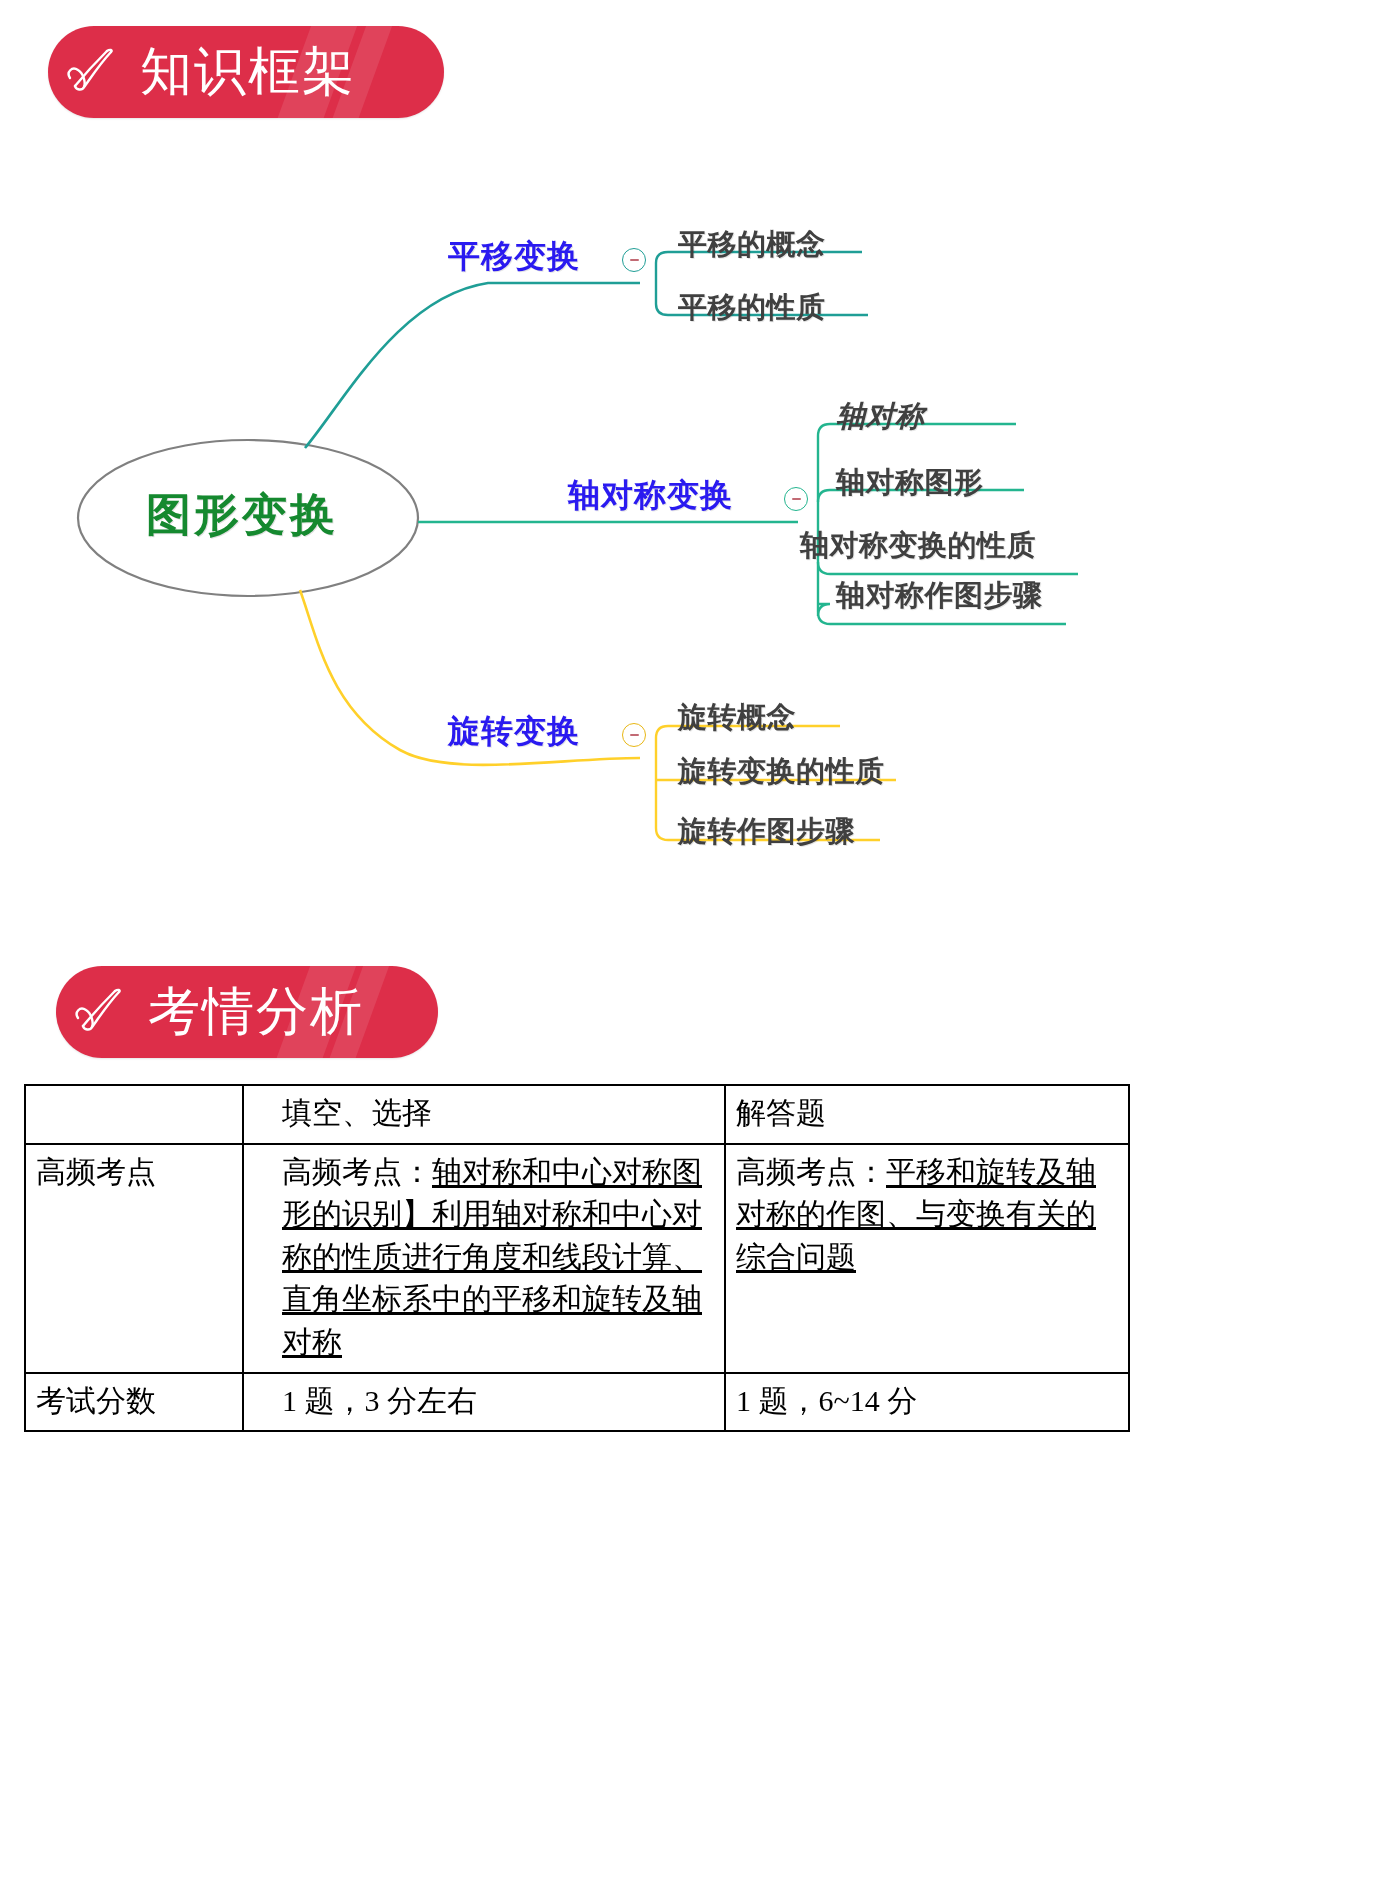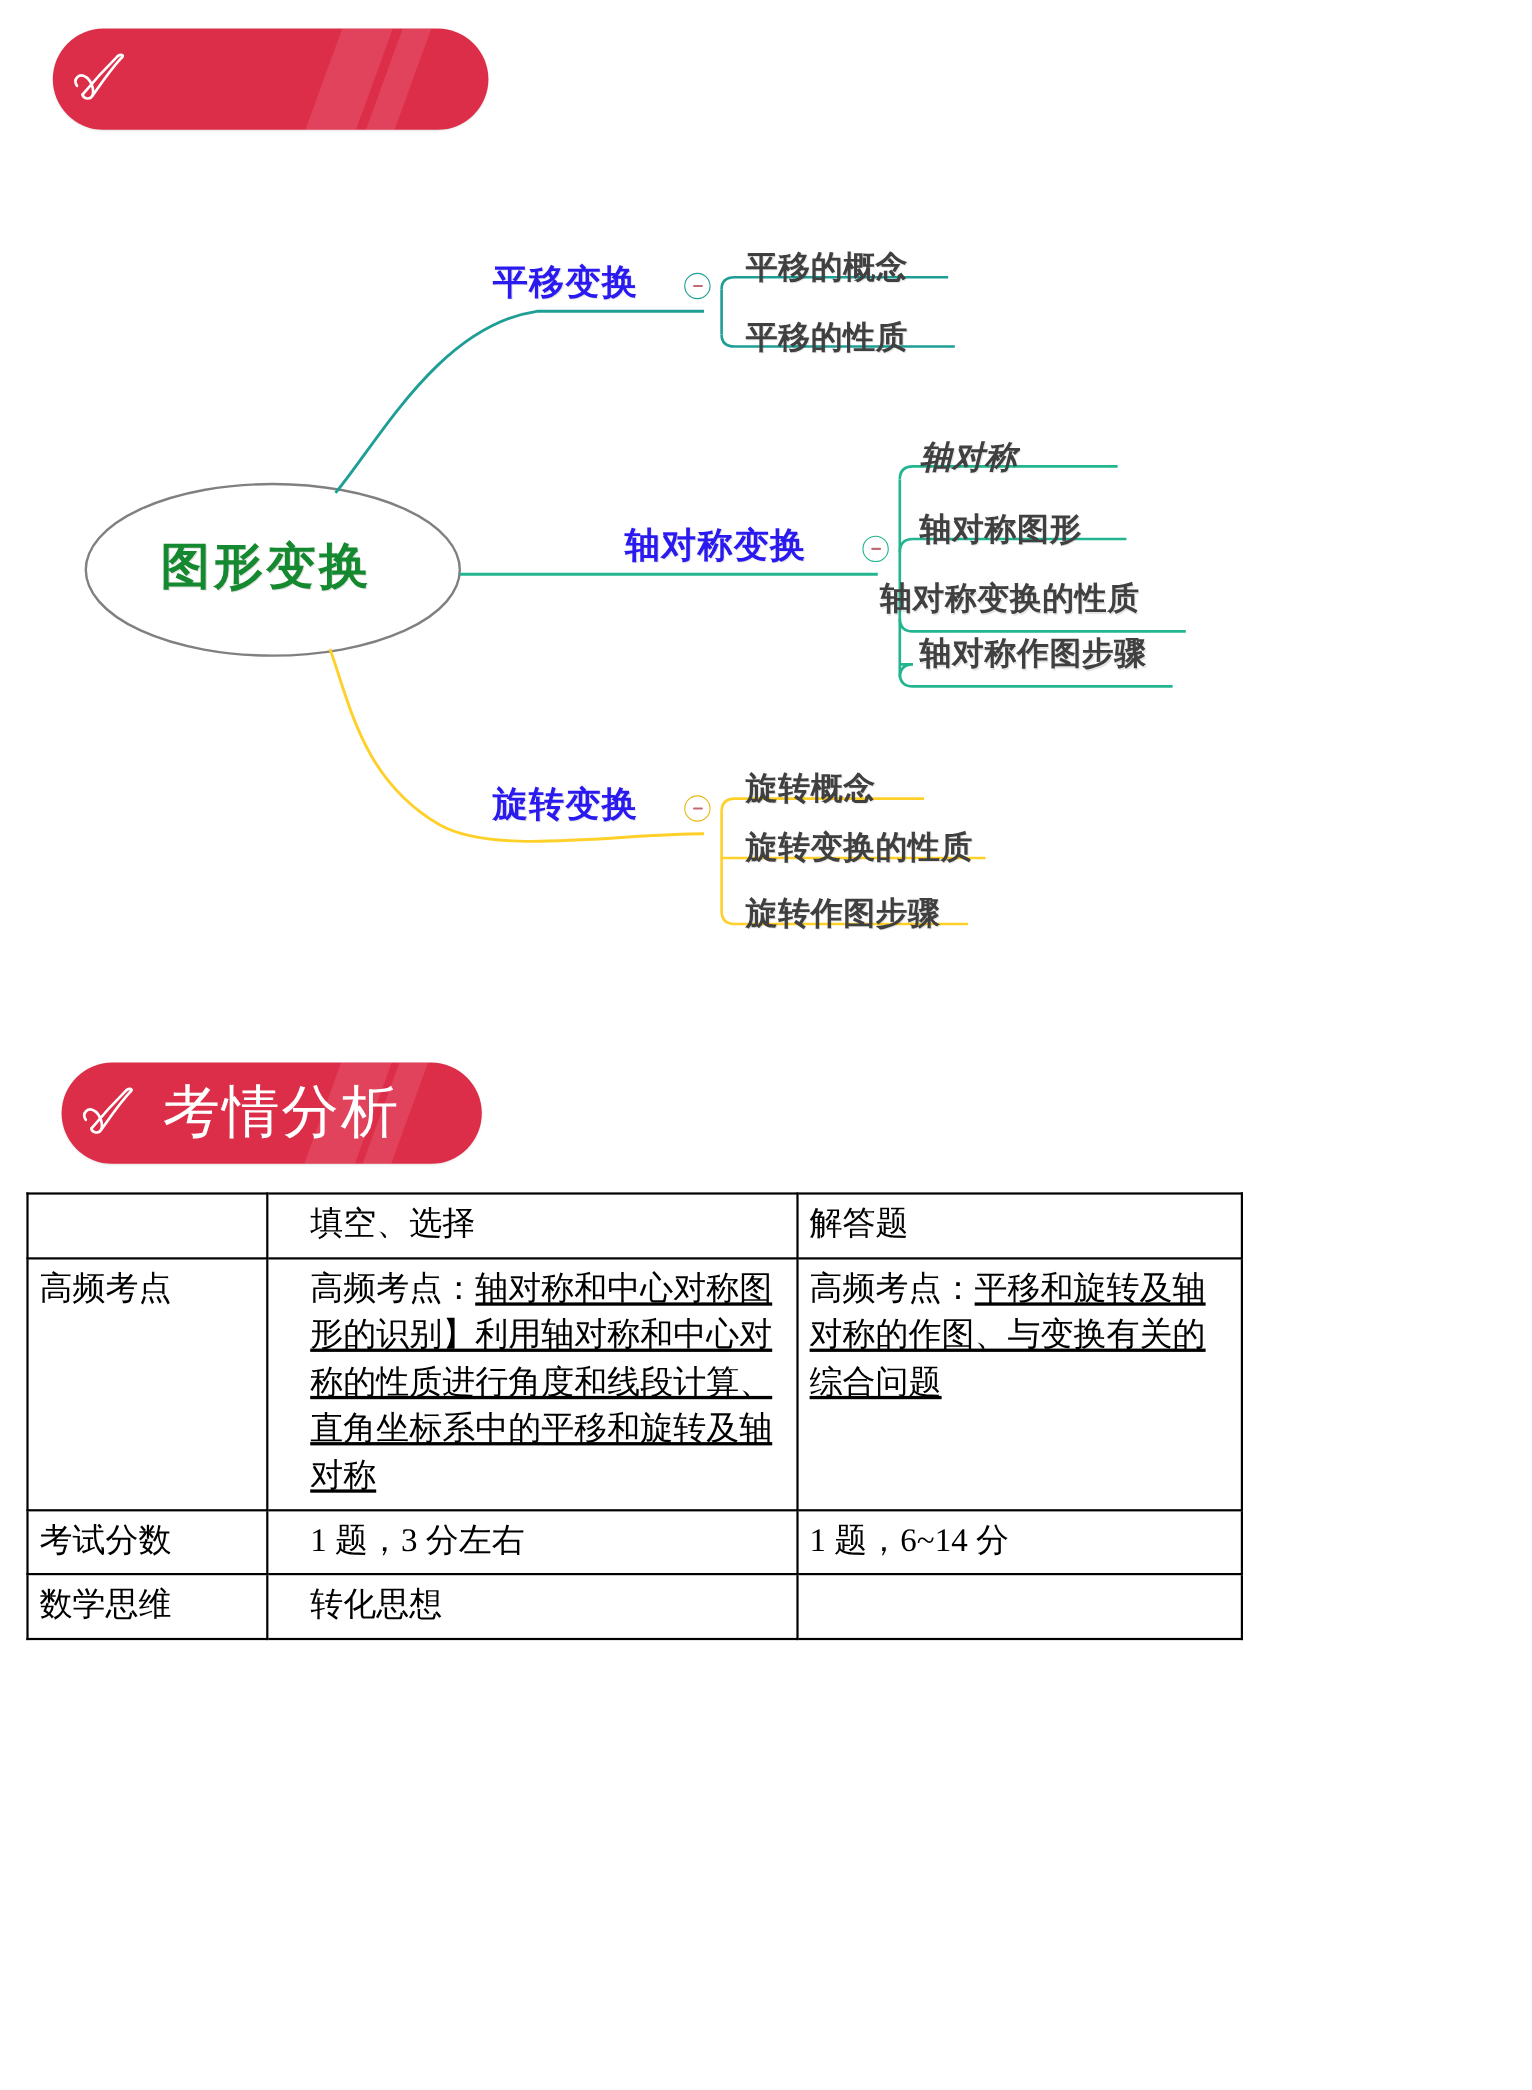--- a/index.html
+++ b/index.html
@@ -138,20 +138,21 @@
   <span class="sheen s1"></span>
   <span class="sheen s2"></span>
   <span class="check">
     <svg width="66" height="56" viewBox="0 0 66 56" fill="none">
       <path d="M8 34 C4 28, 10 22, 16 26 C21 29, 24 38, 22 43 C20 47, 14 46, 13 42" stroke="#ffffff" stroke-width="2.4" fill="none" stroke-linecap="round"></path>
       <path d="M22 43 C26 38, 36 22, 49 8" stroke="#ffffff" stroke-width="2.4" fill="none" stroke-linecap="round"></path>
       <path d="M13 42 C18 36, 33 19, 45 7" stroke="#ffffff" stroke-width="2.4" fill="none" stroke-linecap="round"></path>
       <path d="M45 7 C48 5, 51 6, 49 8" stroke="#ffffff" stroke-width="2.4" fill="none" stroke-linecap="round"></path>
     </svg>
   </span>
+  <span class="ptext">知识框架</span>
 </div>
 
 <div id="mindmap">
 
   <svg width="1393" height="760" aria-hidden="true">
 
     <ellipse cx="248" cy="368" rx="170" ry="78" fill="#ffffff" stroke="#808080" stroke-width="2.2"></ellipse>
 
     <path d="M305 298 C345 250, 400 146, 488 133 L640 133" stroke="#1f9e96" stroke-width="2.6" fill="none"></path>
 
@@ -231,19 +232,14 @@
       <td class="c-right"><span>高频考点：</span><span class="u">平移和旋转及轴对称的作图、与变换有关的综合问题</span></td>
     </tr>
 
     <tr>
       <td class="c-label cell-tight">考试分数</td>
       <td class="c-mid cell-tight">1 题，3 分左右</td>
       <td class="c-right cell-tight">1 题，6~14 分</td>
     </tr>
 
 
-    <tr>
-      <td class="c-label cell-tight">数学思维</td>
-      <td class="c-mid cell-tight">转化思想</td>
-      <td class="c-right cell-tight"></td>
-    </tr>
   </tbody>
 </table>
 
 </body></html>

